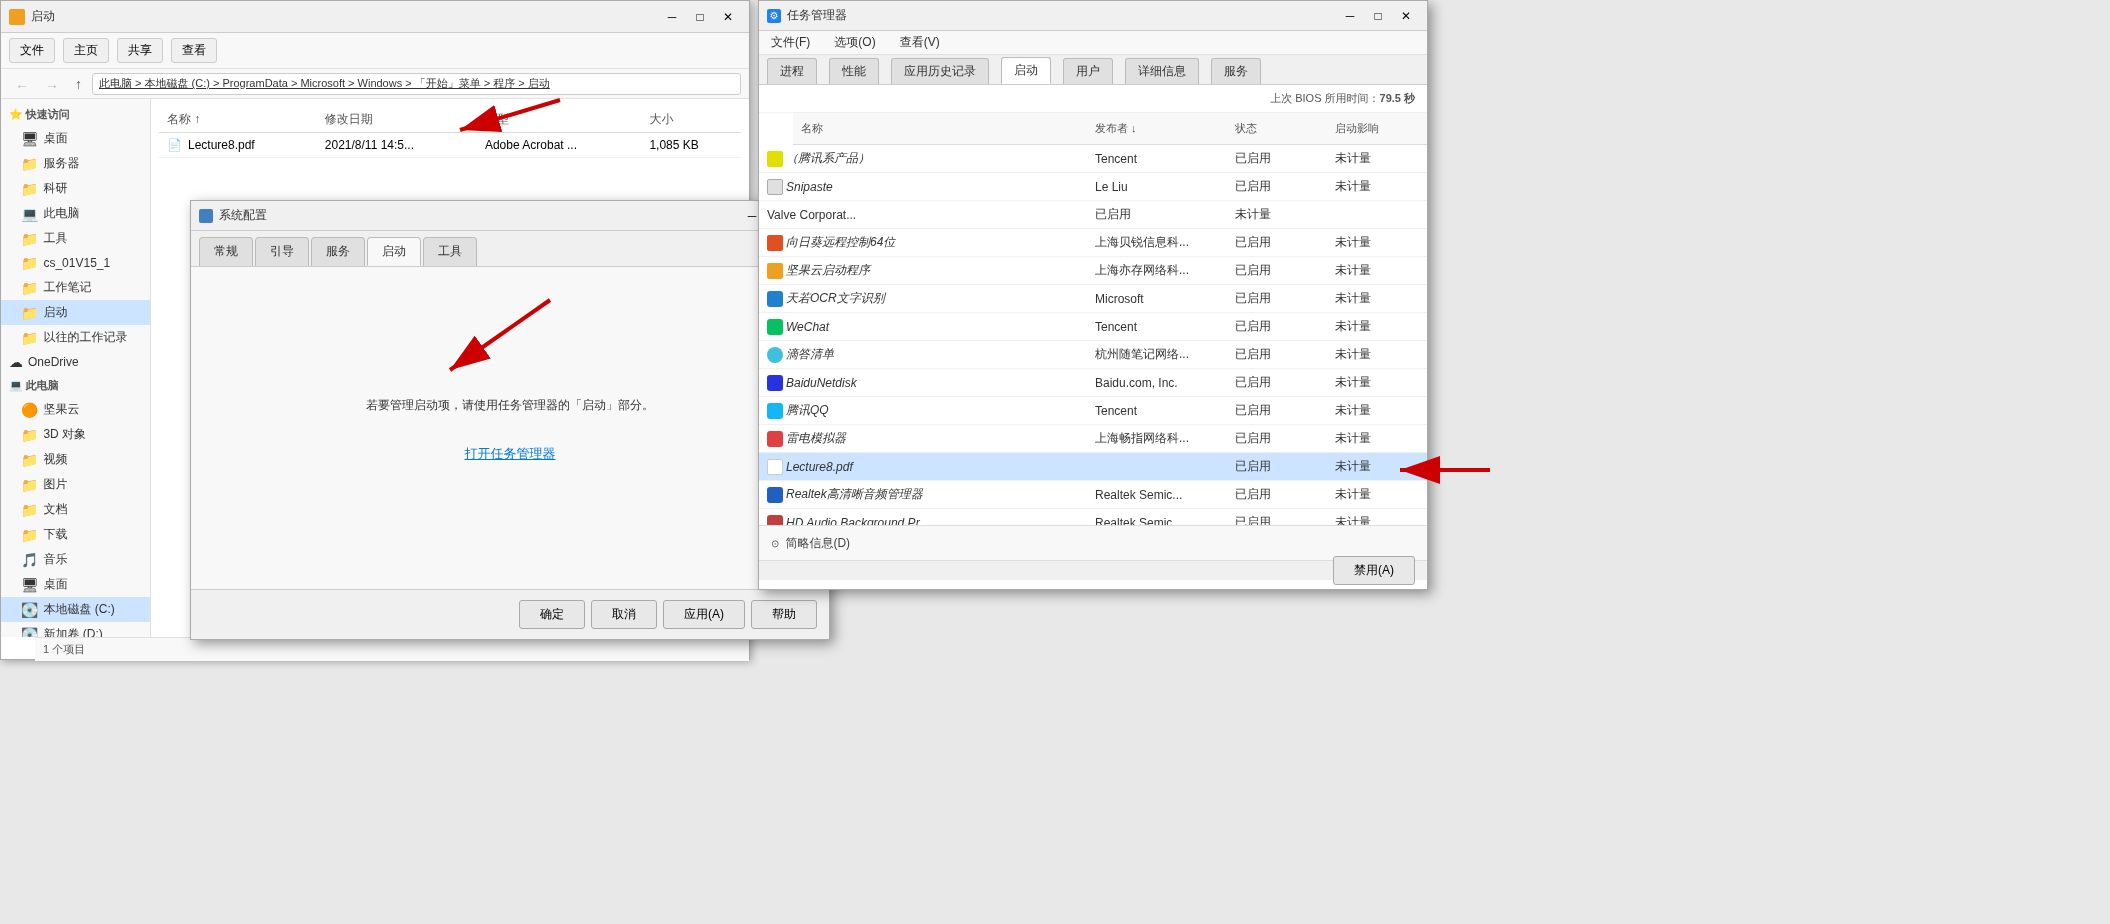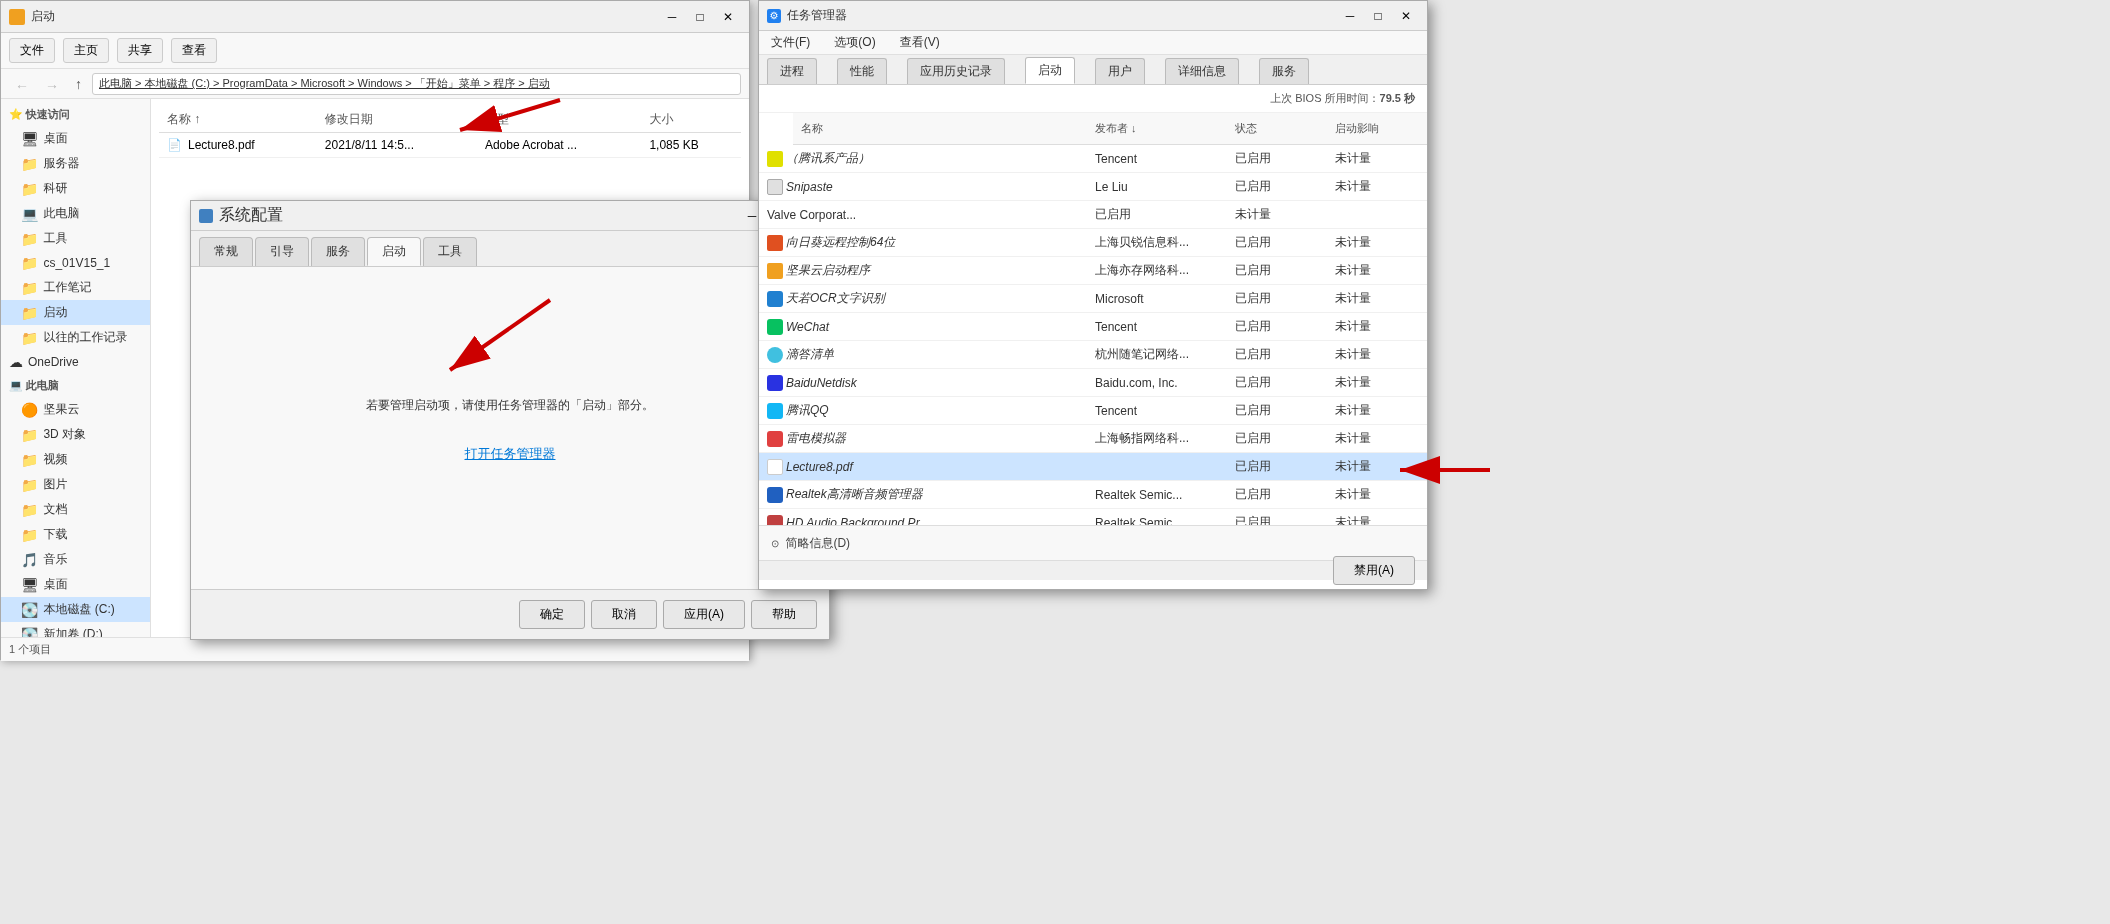--- a/index.html
+++ b/index.html
@@ -129,20 +129,21 @@
 
     .explorer-statusbar {
       height: 24px;
       background: #f8f8f8;
       border-top: 1px solid #e0e0e0;
       display: flex;
       align-items: center;
       padding: 0 8px;
       font-size: 11px;
       color: #555;
+      margin-left: 34px;
     }
 
     
     .sysconfig-dialog {
       position: absolute;
       top: 200px;
       left: 190px;
       width: 640px;
       height: 440px;
       background: #f0f0f0;
@@ -152,21 +153,21 @@
     }
     .dialog-titlebar {
       background: #f0f0f0;
       height: 30px;
       display: flex;
       align-items: center;
       padding: 0 8px;
       border-bottom: 1px solid #ccc;
     }
     .dialog-titlebar-icon { width: 14px; height: 14px; margin-right: 6px; background: #4080c0; border-radius: 2px; }
-    .dialog-title { flex: 1; font-size: 16px; color: #333; }
+    .dialog-title { flex: 1; font-size: 12px; color: #333; }
     .dialog-tabs {
       display: flex;
       background: #f0f0f0;
       padding: 6px 8px 0;
       gap: 2px;
       border-bottom: 1px solid #ccc;
     }
     .dialog-tab {
       padding: 5px 14px;
       background: #e0e0e0;
@@ -256,21 +257,21 @@
       gap: 16px;
       border-bottom: 1px solid #e0e0e0;
     }
     .menu-item { font-size: 12px; color: #333; cursor: pointer; padding: 2px 4px; }
     .taskmgr-tabs {
       background: #f0f0f0;
       height: 30px;
       display: flex;
       align-items: flex-end;
       padding: 0 8px;
-      gap: 20px;
+      gap: 12px;
       border-bottom: 1px solid #ccc;
     }
     .tm-tab {
       padding: 4px 12px;
       background: #e0e0e0;
       border: 1px solid #bbb;
       border-bottom: none;
       border-radius: 3px 3px 0 0;
       cursor: pointer;
       font-size: 12px;

